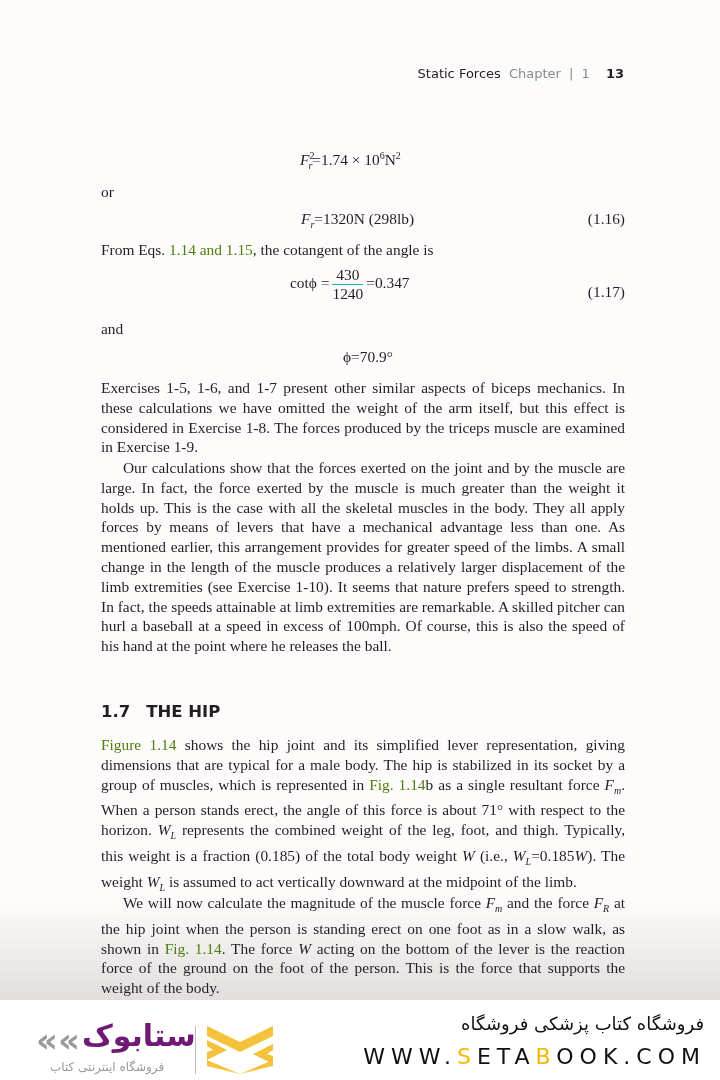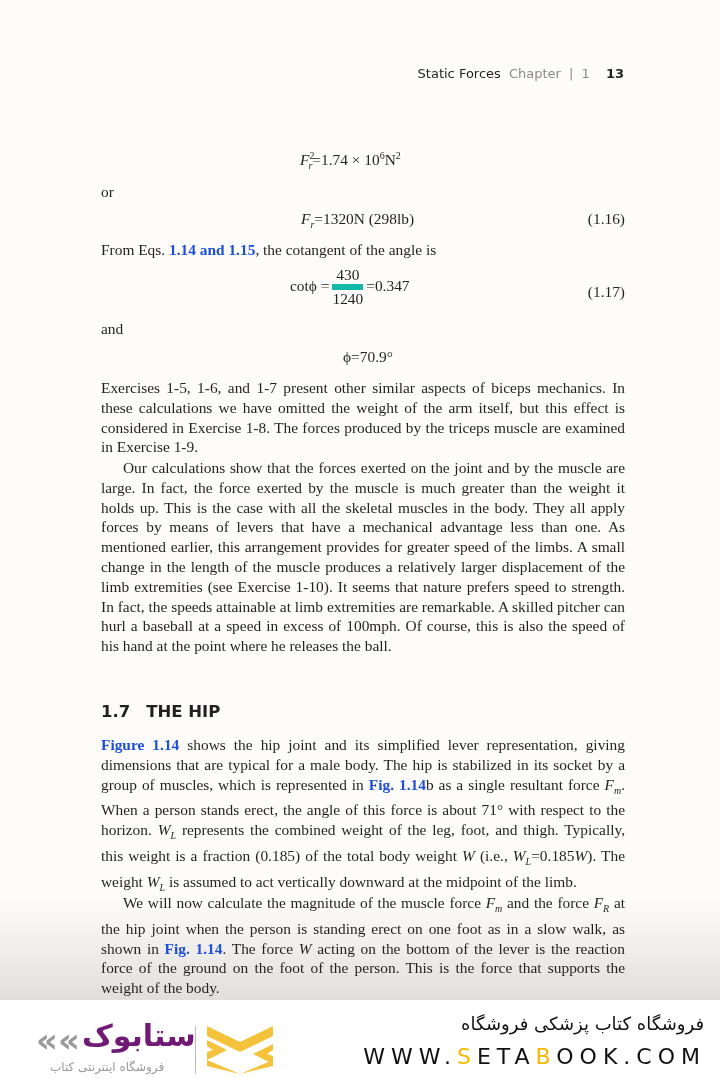--- a/index.html
+++ b/index.html
@@ -9,25 +9,25 @@
   .shade { position:absolute; left:0; top:900px; width:720px; height:100px;
            background:linear-gradient(to bottom, rgba(240,238,236,0) 0%, rgba(222,220,218,0.9) 100%); }
   .running-head { position:absolute; top:66px; right:96px; font-family:"DejaVu Sans", sans-serif; font-size:13px; color:#231f20; }
   .running-head .chap { color:#8a8a8a; margin-left:4px; }
   .running-head .sep { color:#8a8a8a; margin:0 4px; }
   .running-head .pg { font-weight:bold; margin-left:12px; }
   .text { position:absolute; left:101px; width:524px; font-size:15.4px; line-height:19.8px; text-align:justify; }
   .line { position:absolute; left:101px; font-size:15.4px; }
   .eq { position:absolute; font-size:15.4px; white-space:nowrap; }
   .eqnum { position:absolute; right:95px; font-size:15.4px; }
-  .link { color:#1d4ed8;font-weight:bold; }
+  .link { color:#4d7c0f; }
   .ind { text-indent:22px; }
   .frac { display:inline-block; vertical-align:middle; text-align:center; margin:0 3px; }
   .frac span { display:block; line-height:18px; }
-  .frac .num { border-bottom:6px solid #14b8a6; padding:0 2px; }
+  .frac .num { border-bottom:1px solid #14b8a6; padding:0 2px; }
   i { font-style:italic; }
   sub, sup { font-size:10px; }
   .section-head { position:absolute; left:101px; top:702px; font-family:"DejaVu Sans", sans-serif; font-weight:bold; font-size:16.5px; }
   .section-head .num { margin-right:16px; }
   .footer { position:absolute; left:0; top:1000px; width:720px; height:80px; background:#ffffff; }
   .logo-text { position:absolute; left:38px; top:1018px; font-family:"DejaVu Sans", sans-serif; font-weight:bold; font-size:30px; color:#701a75; letter-spacing:-1px; }
   .logo-arrows { position:absolute; left:36px; top:1020px; font-family:"DejaVu Sans", sans-serif; font-size:30px; color:#9a9a9a; font-weight:bold;}
   .logo-sub { position:absolute; left:50px; top:1060px; font-family:"DejaVu Sans", sans-serif; font-size:12px; color:#9a9a9a; direction:rtl; }
   .logo-divider { position:absolute; left:195px; top:1026px; width:1px; height:48px; background:#bdbdbd; }
   .logo-mark { position:absolute; left:205px; top:1022px; width:70px; height:52px; }

